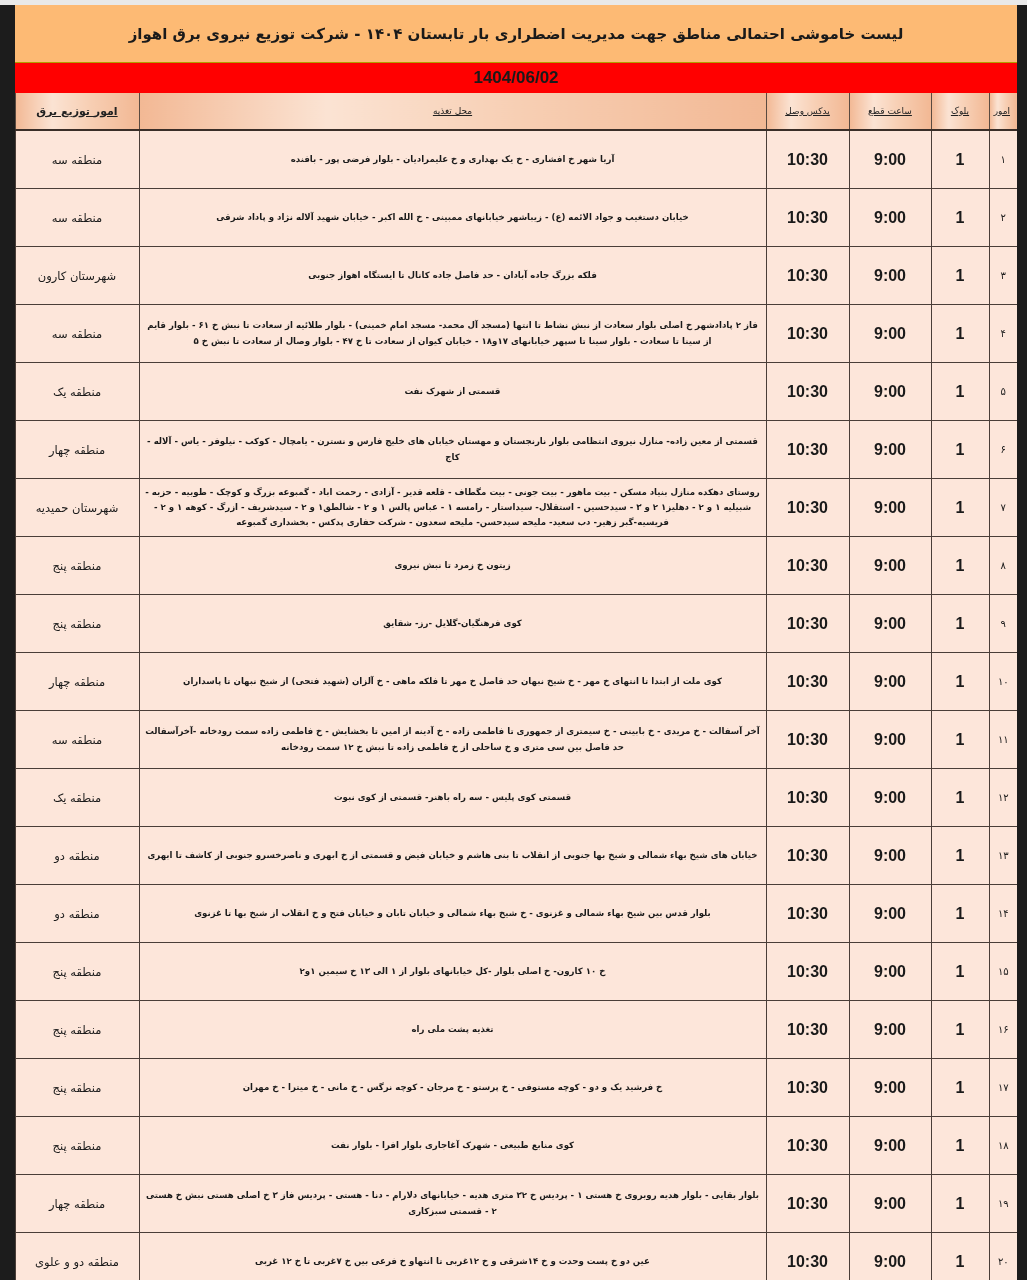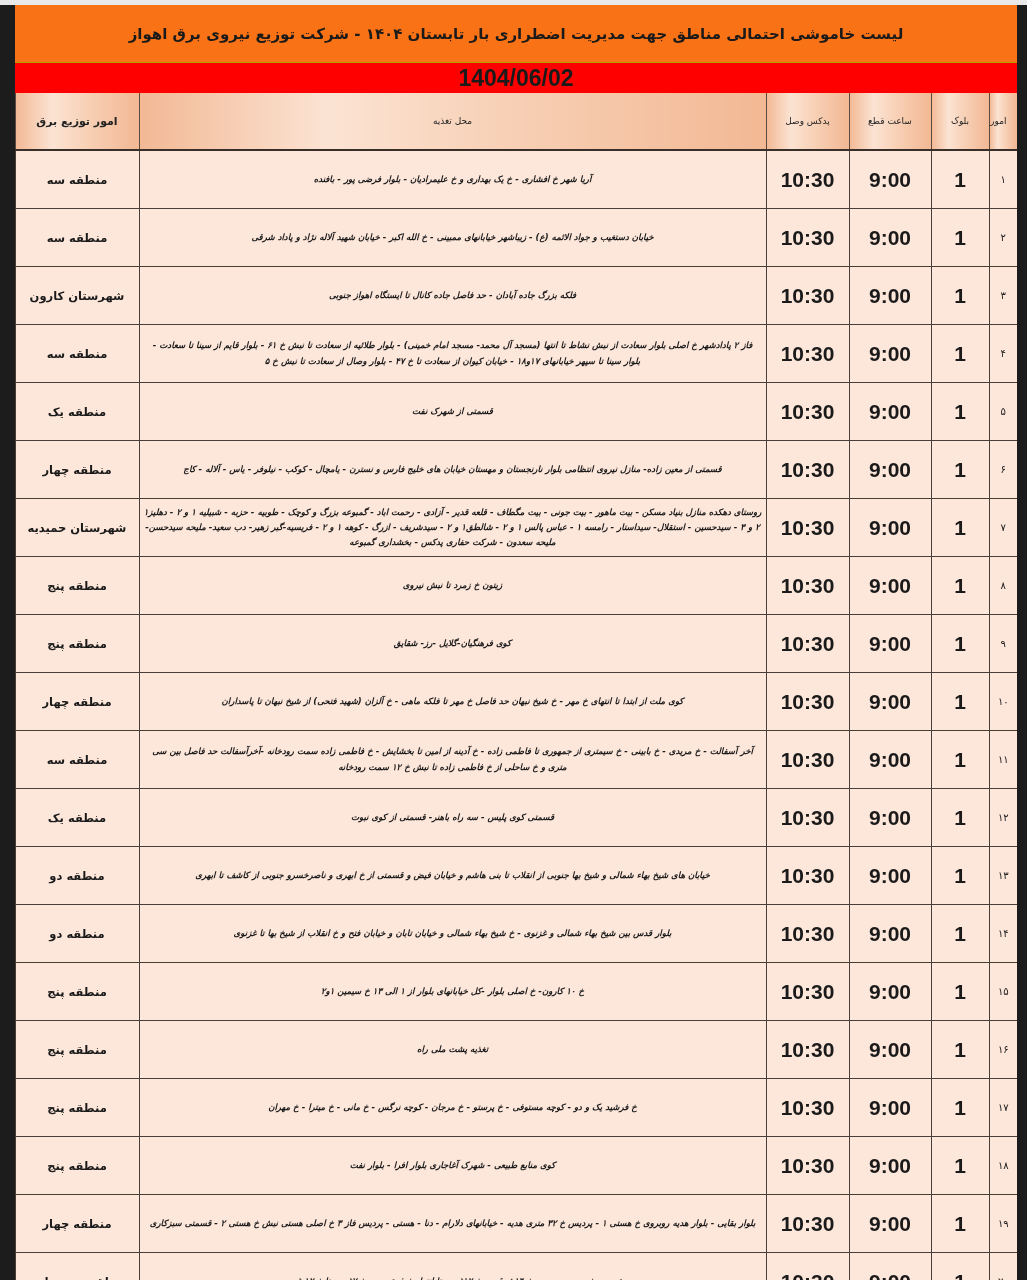--- a/index.html
+++ b/index.html
@@ -11,53 +11,54 @@
     }
     .top-strip {
       position: absolute; left: 0; top: 0; width: 1027px; height: 5px; background: #e9e9e9;
     }
     .sheet {
       position: absolute; left: 15px; top: 5px; width: 1002px; height: 1275px;
       background: #fde6da;
       direction: rtl;
     }
     .title-band {
-      height: 57px; background: #f97316;
+      height: 57px; background: #fdba74;
       display: flex; align-items: center; justify-content: center;
       font-weight: bold; font-size: 15px; color: #1a1a1a;
       border-bottom: 1px solid #b0a000;
     }
     .date-band {
       height: 30px; background: #ff0000;
       display: flex; align-items: center; justify-content: center;
       font-family: "Liberation Sans", sans-serif;
-      font-weight: bold; font-size: 23px; color: #1a1a1a;
+      font-weight: bold; font-size: 17px; color: #1a1a1a;
       direction: ltr;
     }
     table {
       border-collapse: collapse; width: 1002px; table-layout: fixed;
     }
     th {
       height: 22px;
       background: linear-gradient(to right, #f2b894, #fbe3d3 30%, #f7cfb4 60%, #f2b894);
       font-size: 9px; font-weight: normal; color: #222;
       border-left: 1px solid #5a4a40; border-bottom: 2px solid #3a2e28;
-      padding: 17px;
+      padding: 7px;
+      text-decoration: underline;
     }
     th.col-region { font-size: 11px; font-weight: bold; }
     td {
       height: 57px; border: 1px solid #4a3e38; padding: 0 4px;
       text-align: center; vertical-align: middle; color: #1a1a1a;
     }
     td.num { font-size: 10px; }
     td.block, td.cut, td.con {
-      font-family: "Liberation Sans", sans-serif; font-weight: bold; font-size: 21px; direction: ltr;
-    }
-    td.loc { font-size: 8.6px; font-weight: bold; line-height: 1.75; font-style: italic; }
-    td.region { font-size: 11.5px; font-weight: bold; }
+      font-family: "Liberation Sans", sans-serif; font-weight: bold; font-size: 16px; direction: ltr;
+    }
+    td.loc { font-size: 8.6px; font-weight: bold; line-height: 1.75; }
+    td.region { font-size: 11.5px; font-weight: normal; }
     tr > *:first-child { border-right: none; }
   </style>
 </head>
 <body>
 
 <div class="top-strip"></div>
 
 <div class="sheet">
   <div class="title-band">لیست خاموشی احتمالی مناطق جهت مدیریت اضطراری بار تابستان ۱۴۰۴ - شرکت توزیع نیروی برق اهواز</div>
   <div class="date-band">1404/06/02</div>

